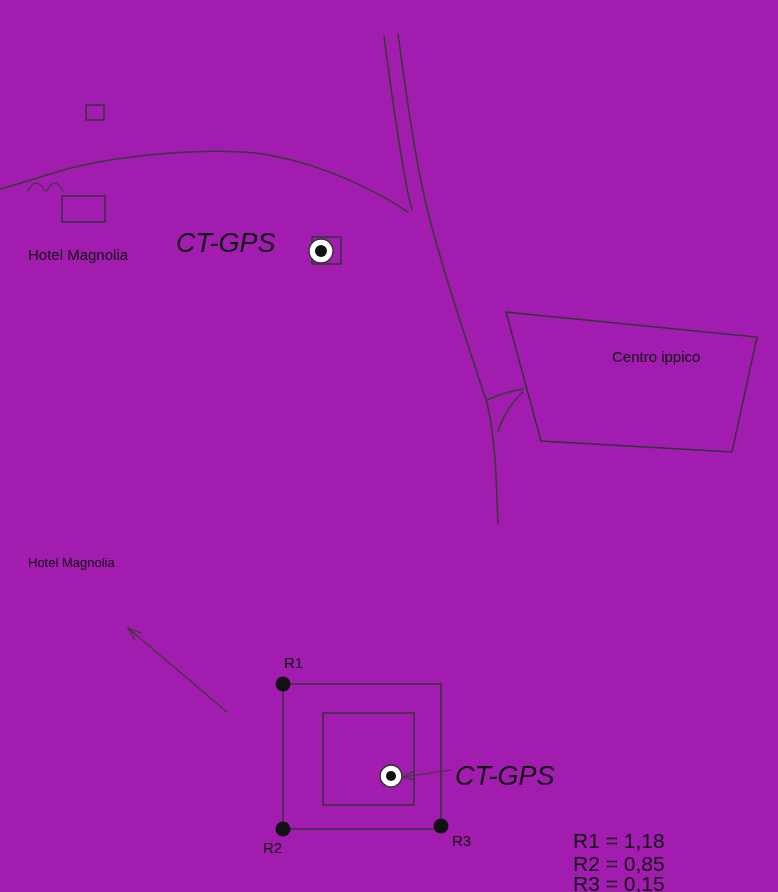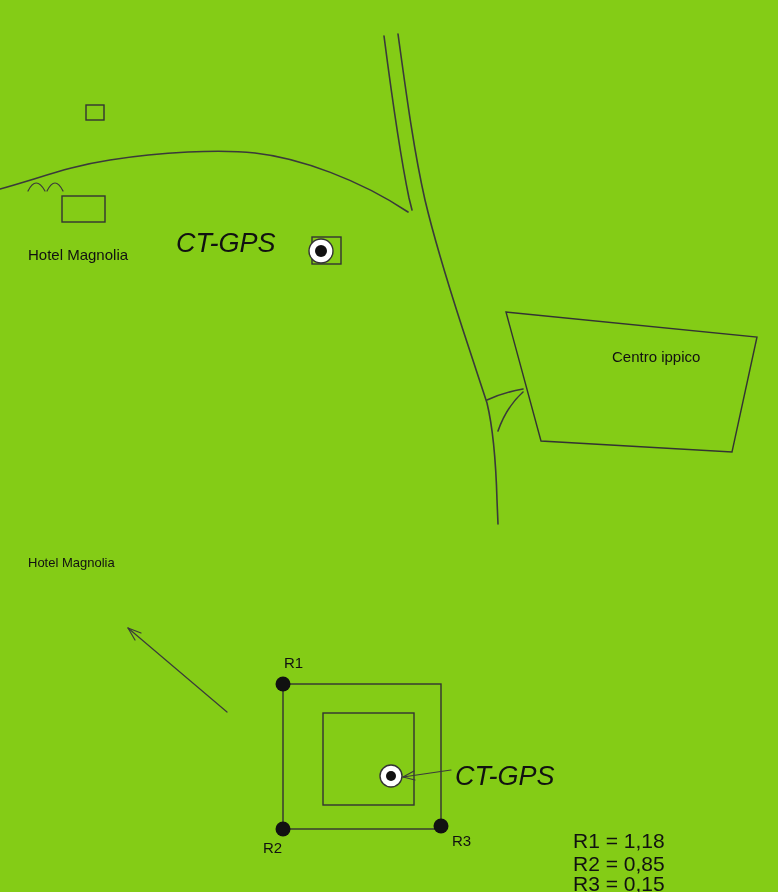--- a/index.html
+++ b/index.html
@@ -4,21 +4,21 @@
 <style>
   html, body {
     margin: 0;
     padding: 0;
     background: #ffffff;
   }
   .stage {
     position: relative;
     width: 778px;
     height: 892px;
-    background: #84cc16;
+    background: #a21caf;
     font-family: "Liberation Sans", sans-serif;
     overflow: hidden;
   }
   svg { display: block; }
   .label {
     fill: #111111;
     font-family: "Liberation Sans", sans-serif;
   }
   .label-small  { font-size: 15px; }
   .label-tiny   { font-size: 13px; }

